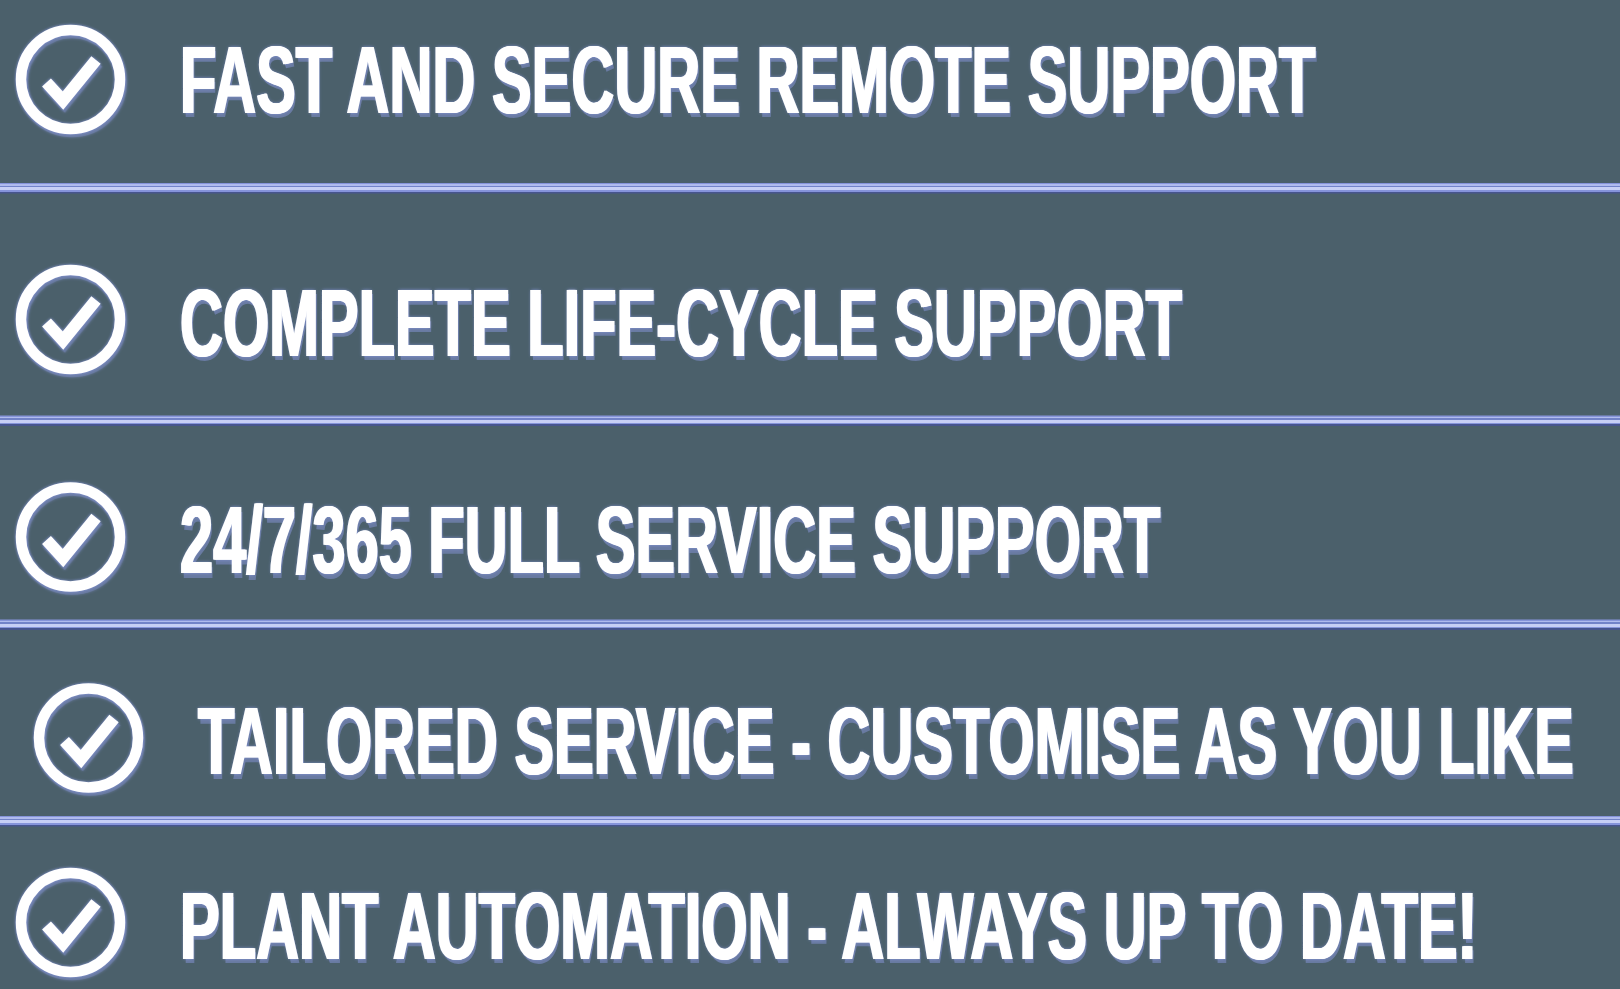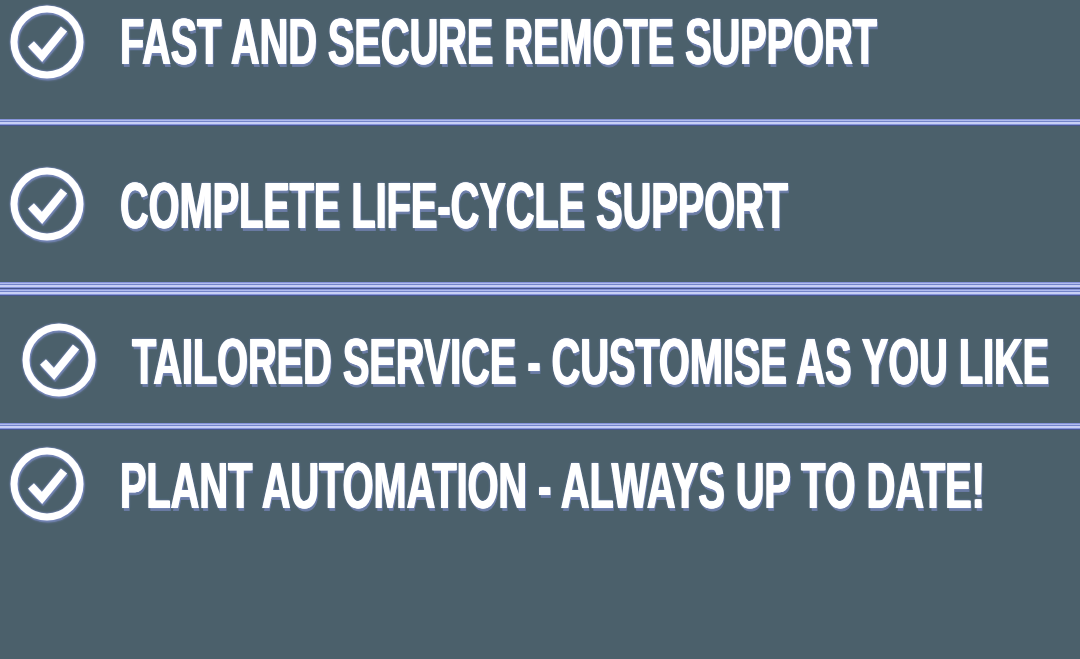--- a/index.html
+++ b/index.html
@@ -16,20 +16,21 @@
   .checklist {
     width: 1080px;
     height: 659px;
     display: flex;
     flex-direction: column;
   }
   .row {
     display: flex;
     align-items: center;
     padding-left: 8px;
+    margin-top: 20px;
   }
   .row-1 { height: 119px; padding-bottom: 24px; box-sizing: border-box; align-items: flex-end; }
   .row-1 .icon-wrap, .row-1 .label { align-self: center; margin-top: -12px; }
   .row-2 { height: 156px; }
   .row-3 { height: 133px; }
   .row-4 { height: 127px; padding-left: 20px; }
   .row-5 { height: 108px; }
   .divider {
     height: 7px;
     width: 1080px;
@@ -93,20 +94,29 @@
       <svg width="78" height="78" viewBox="0 0 78 78" fill="none">
         <circle cx="39" cy="39" r="33" stroke="#ffffff" stroke-width="7"></circle>
         <path d="M23 41 L34 53 L56 26" stroke="#ffffff" stroke-width="8" stroke-linecap="butt" stroke-linejoin="miter"></path>
       </svg>
     </span>
     <span class="label">COMPLETE LIFE-CYCLE SUPPORT</span>
   </div>
 
   <div class="divider"></div>
 
+  <div class="row row-3">
+    <span class="icon-wrap">
+      <svg width="78" height="78" viewBox="0 0 78 78" fill="none">
+        <circle cx="39" cy="39" r="33" stroke="#ffffff" stroke-width="7"></circle>
+        <path d="M23 41 L34 53 L56 26" stroke="#ffffff" stroke-width="8" stroke-linecap="butt" stroke-linejoin="miter"></path>
+      </svg>
+    </span>
+    <span class="label">24/7/365 FULL SERVICE SUPPORT</span>
+  </div>
 
   <div class="divider"></div>
 
   <div class="row row-4">
     <span class="icon-wrap">
       <svg width="78" height="78" viewBox="0 0 78 78" fill="none">
         <circle cx="39" cy="39" r="33" stroke="#ffffff" stroke-width="7"></circle>
         <path d="M23 41 L34 53 L56 26" stroke="#ffffff" stroke-width="8" stroke-linecap="butt" stroke-linejoin="miter"></path>
       </svg>
     </span>

